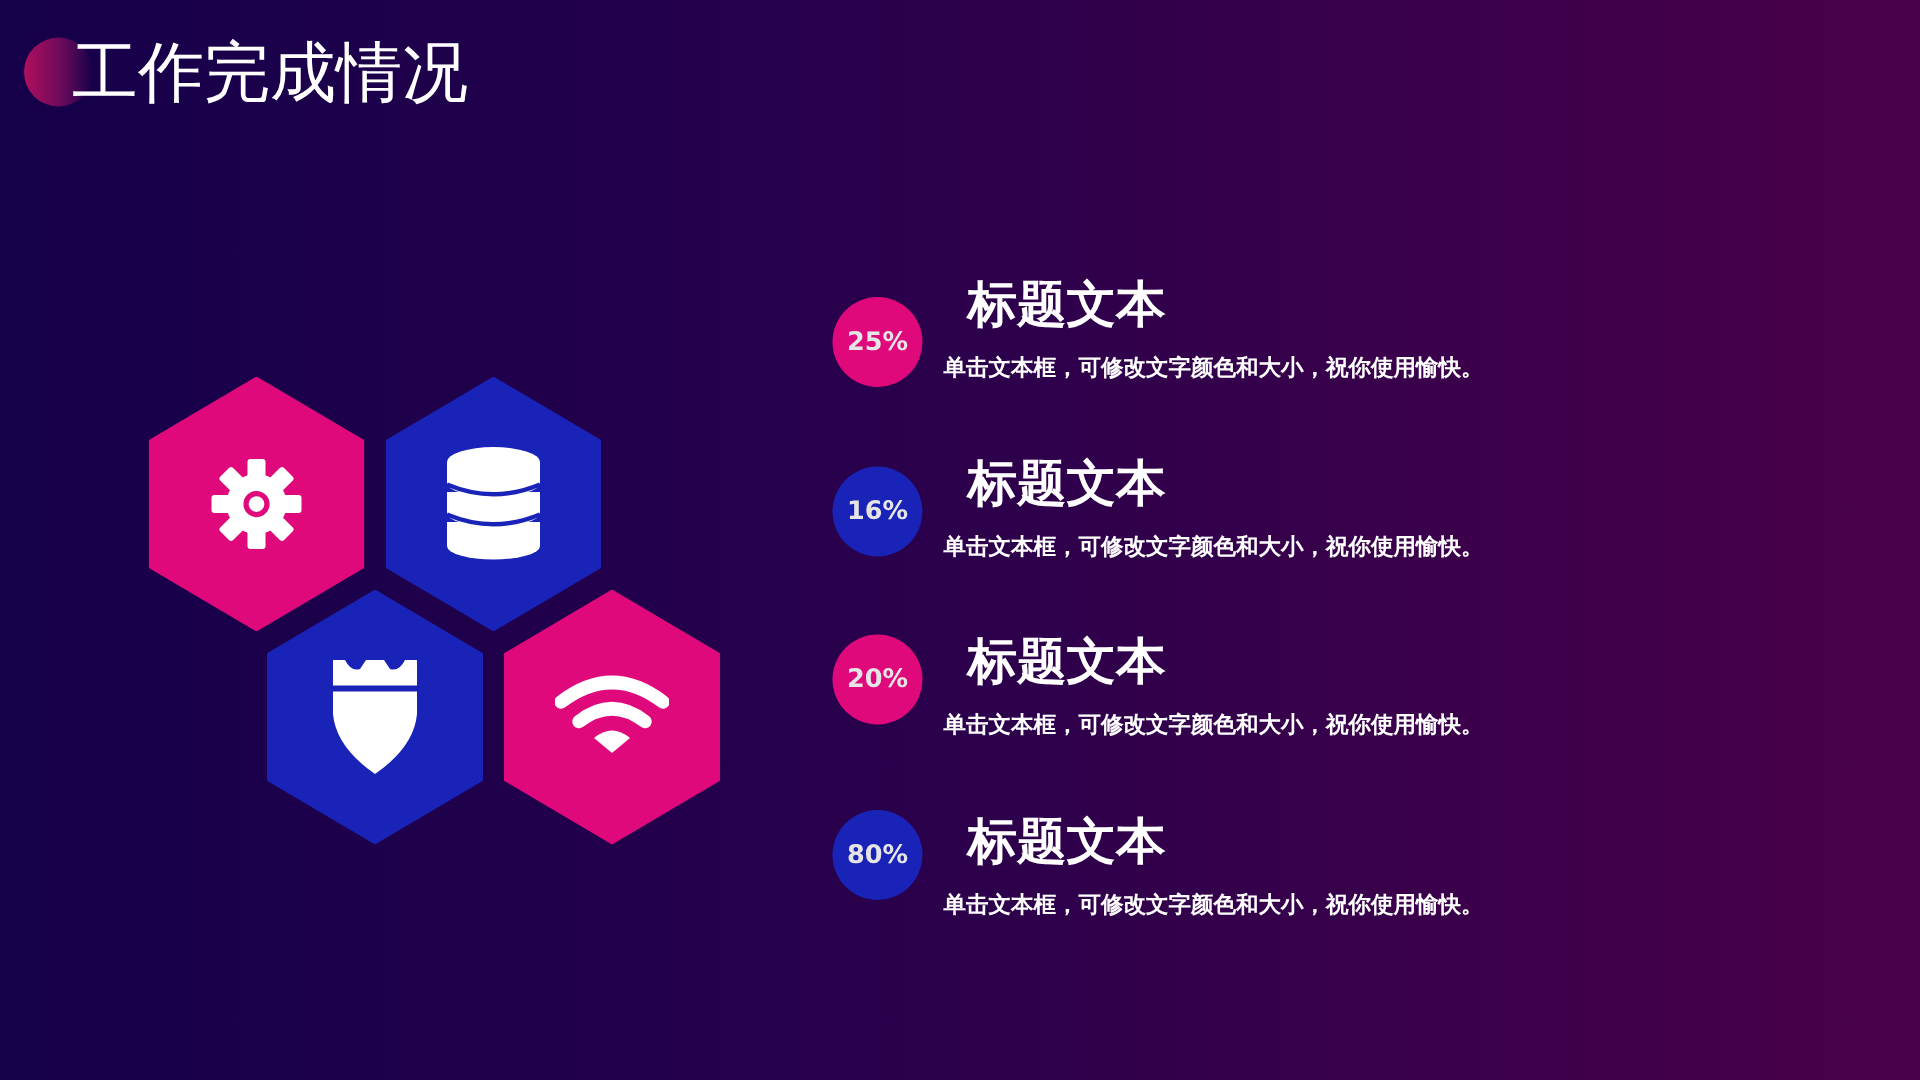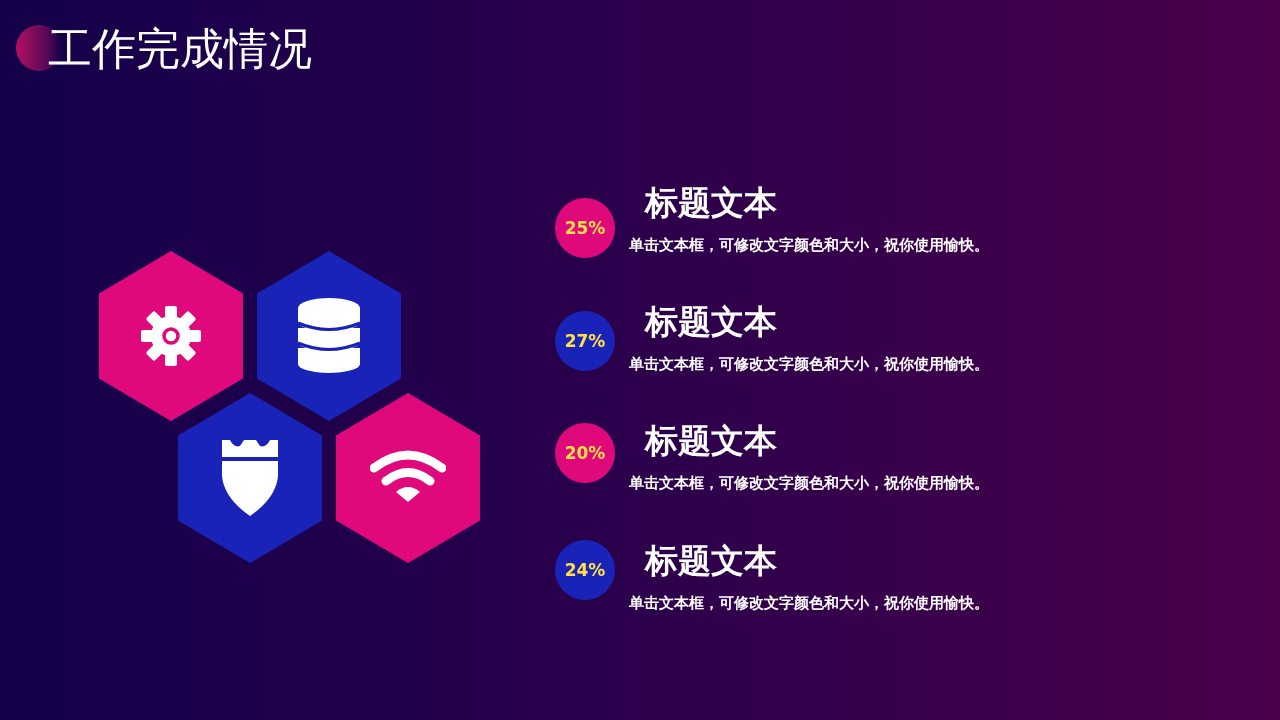--- a/index.html
+++ b/index.html
@@ -20,21 +20,21 @@
   .hex {
     position:absolute; width:144px; height:170px;
     clip-path: polygon(50% 0%, 100% 25%, 100% 75%, 50% 100%, 0% 75%, 0% 25%);
     display:flex; align-items:center; justify-content:center;
   }
   .hex svg { display:block; }
   .item { position:absolute; left:555px; width:700px; height:80px; }
   .circle {
     position:absolute; left:0; width:60px; height:60px; border-radius:50%;
     display:flex; align-items:center; justify-content:center;
-    font-size:17px; font-weight:bold; color:#fde047;
+    font-size:17px; font-weight:bold; color:#e5e5e5;
   }
   .item-title {
     position:absolute; left:90px; font-size:33px; font-weight:bold; line-height:30px; white-space:nowrap;
   }
   .item-desc {
     position:absolute; left:74px; font-size:15px; font-weight:bold; line-height:26px; white-space:nowrap;
   }
 </style>
 </head>
 <body>
@@ -90,28 +90,28 @@
   </svg>
 </div>
 
 <div class="item" style="top:188px;">
   <div class="circle" style="top:10px; background:#e0097c;">25%</div>
   <div class="item-title" style="top:0px;">标题文本</div>
   <div class="item-desc" style="top:44px;">单击文本框，可修改文字颜色和大小，祝你使用愉快。</div>
 </div>
 
 <div class="item" style="top:307px;">
-  <div class="circle" style="top:4px; background:#1a23b8;">27%</div>
+  <div class="circle" style="top:4px; background:#1a23b8;">16%</div>
   <div class="item-title" style="top:0px;">标题文本</div>
   <div class="item-desc" style="top:44px;">单击文本框，可修改文字颜色和大小，祝你使用愉快。</div>
 </div>
 
 <div class="item" style="top:426px;">
   <div class="circle" style="top:-3px; background:#e0097c;text-align:center;">20%</div>
   <div class="item-title" style="top:0px;">标题文本</div>
   <div class="item-desc" style="top:44px;">单击文本框，可修改文字颜色和大小，祝你使用愉快。</div>
 </div>
 
 <div class="item" style="top:546px;">
-  <div class="circle" style="top:-6px; background:#1a23b8;">24%</div>
+  <div class="circle" style="top:-6px; background:#1a23b8;">80%</div>
   <div class="item-title" style="top:0px;">标题文本</div>
   <div class="item-desc" style="top:44px;">单击文本框，可修改文字颜色和大小，祝你使用愉快。</div>
 </div>
 
 </body></html>

